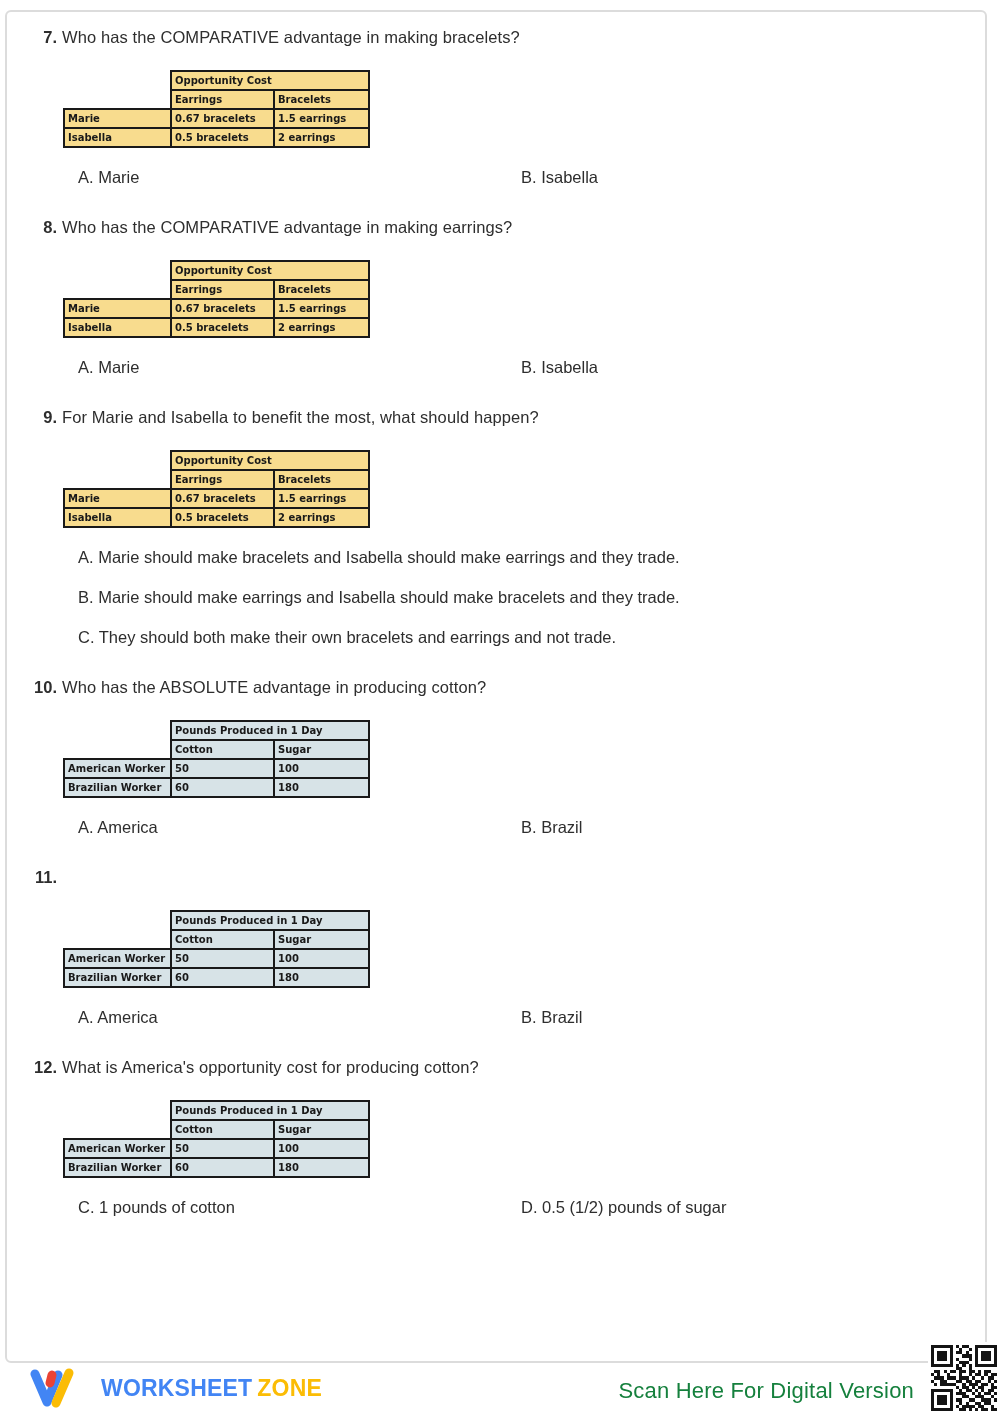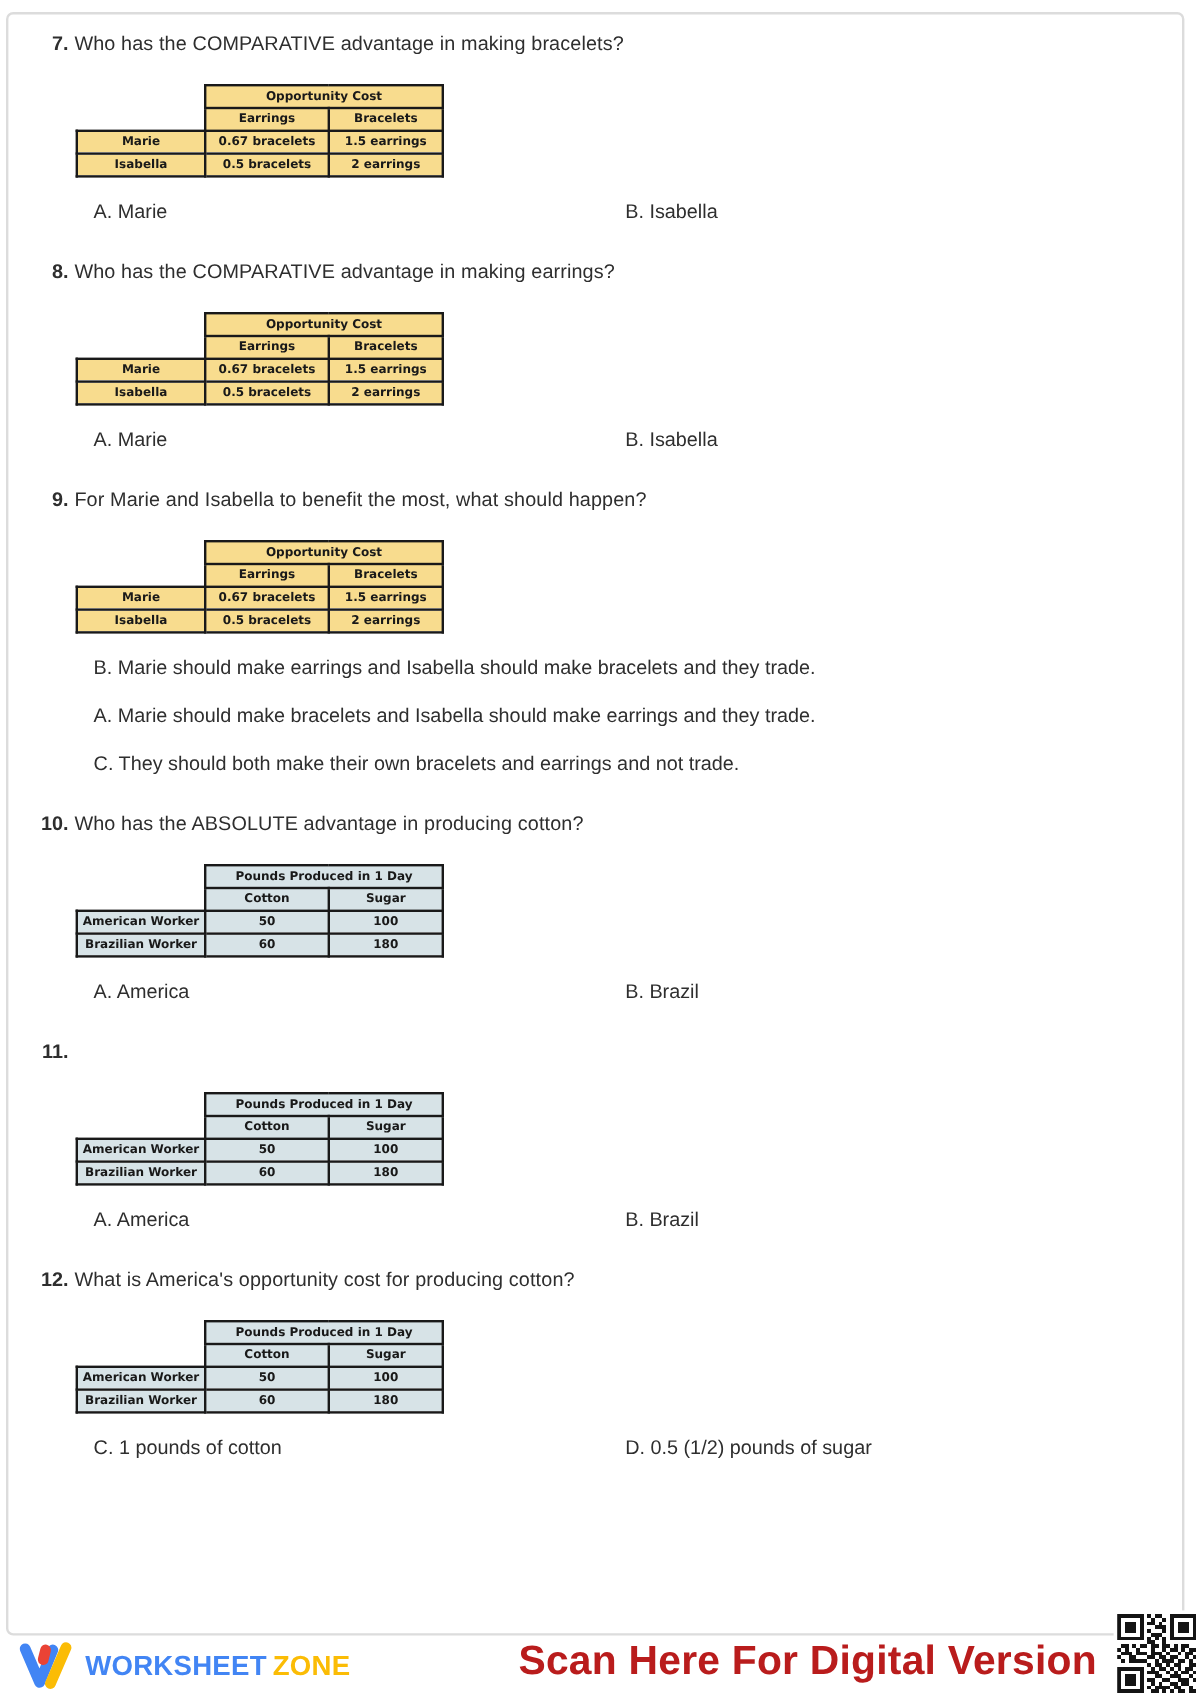--- a/index.html
+++ b/index.html
@@ -25,51 +25,50 @@
     margin-bottom:22px;
   }
   .q-num { width:27px; margin-right:5px; text-align:right; font-weight:bold; flex-shrink:0; }
   .q-text { font-weight:500; letter-spacing:0.1px; }
 
   .data-table {
     border-collapse:collapse; table-layout:fixed;
     margin:0 0 19px 33px;
     font-family:"DejaVu Sans", sans-serif;
     font-size:10px; font-weight:bold; color:#191919;
-    text-align:center;
   }
   .data-table td {
     border:2px solid #191919;
     height:17px; padding:0 3px;
     background:var(--fill);
     vertical-align:middle; overflow:hidden;
   }
   .data-table td.spacer { border:none; background:transparent; }
 
   .options { margin-left:48px; }
   .opt-row {
     display:grid; grid-template-columns:443px 1fr;
     font-size:16.5px; line-height:20px; color:#2e2e2e;
   }
   .opt-row.single { grid-template-columns:1fr; }
   .opt-row + .opt-row { margin-top:20px; }
   .opt { white-space:pre-wrap; }
 
   .footer-logo {
-    position:absolute; left:16px; bottom:4px;
-    display:flex; align-items:center;
+    position:absolute; left:30px; bottom:4px;
+    display:flex; align-items:center;gap:16px;
   }
   .logo-mark { width:46px; height:44px; display:block; }
   .brand { font-size:23px; font-weight:bold; letter-spacing:0.2px; margin-left:9px; }
   .brand-first { color:#4285F4; }
   .brand-second { color:#FBBC05; margin-left:5px; }
 
   .scan-text {
     position:absolute; right:86px; bottom:10px;
-    font-size:34px; color:#b91c1c; letter-spacing:0.2px;font-weight:bold;
+    font-size:22px; color:#15803d; letter-spacing:0.2px;
   }
   .qr-box {
     position:absolute; right:0; bottom:0;
     width:72px; height:72px; background:#ffffff;
     display:flex; align-items:center; justify-content:center;
   }
   .qr-box svg { width:66px; height:66px; display:block; }
 </style>
 </head>
 <body>
@@ -185,24 +184,24 @@
           </tr>
           <tr>
             <td class="rowhdr">Isabella</td>
             <td class="cell">0.5 bracelets</td>
             <td class="cell">2 earrings</td>
           </tr>
         </tbody>
       </table>
       <div class="options">
         <div class="opt-row single">
+          <span class="opt">A. Marie should make bracelets and Isabella should make earrings and they trade.</span>
+        </div>
+        <div class="opt-row single">
           <span class="opt">B. Marie should make earrings and Isabella should make bracelets and they trade.</span>
-        </div>
-        <div class="opt-row single">
-          <span class="opt">A. Marie should make bracelets and Isabella should make earrings and they trade.</span>
         </div>
         <div class="opt-row single">
           <span class="opt">C. They should both make their own bracelets and earrings and not trade.</span>
         </div>
       </div>
     </section>
     <section class="question">
       <div class="q-line">
         <span class="q-num">10.</span>
         <span class="q-text">Who has the ABSOLUTE advantage in producing cotton?</span>

